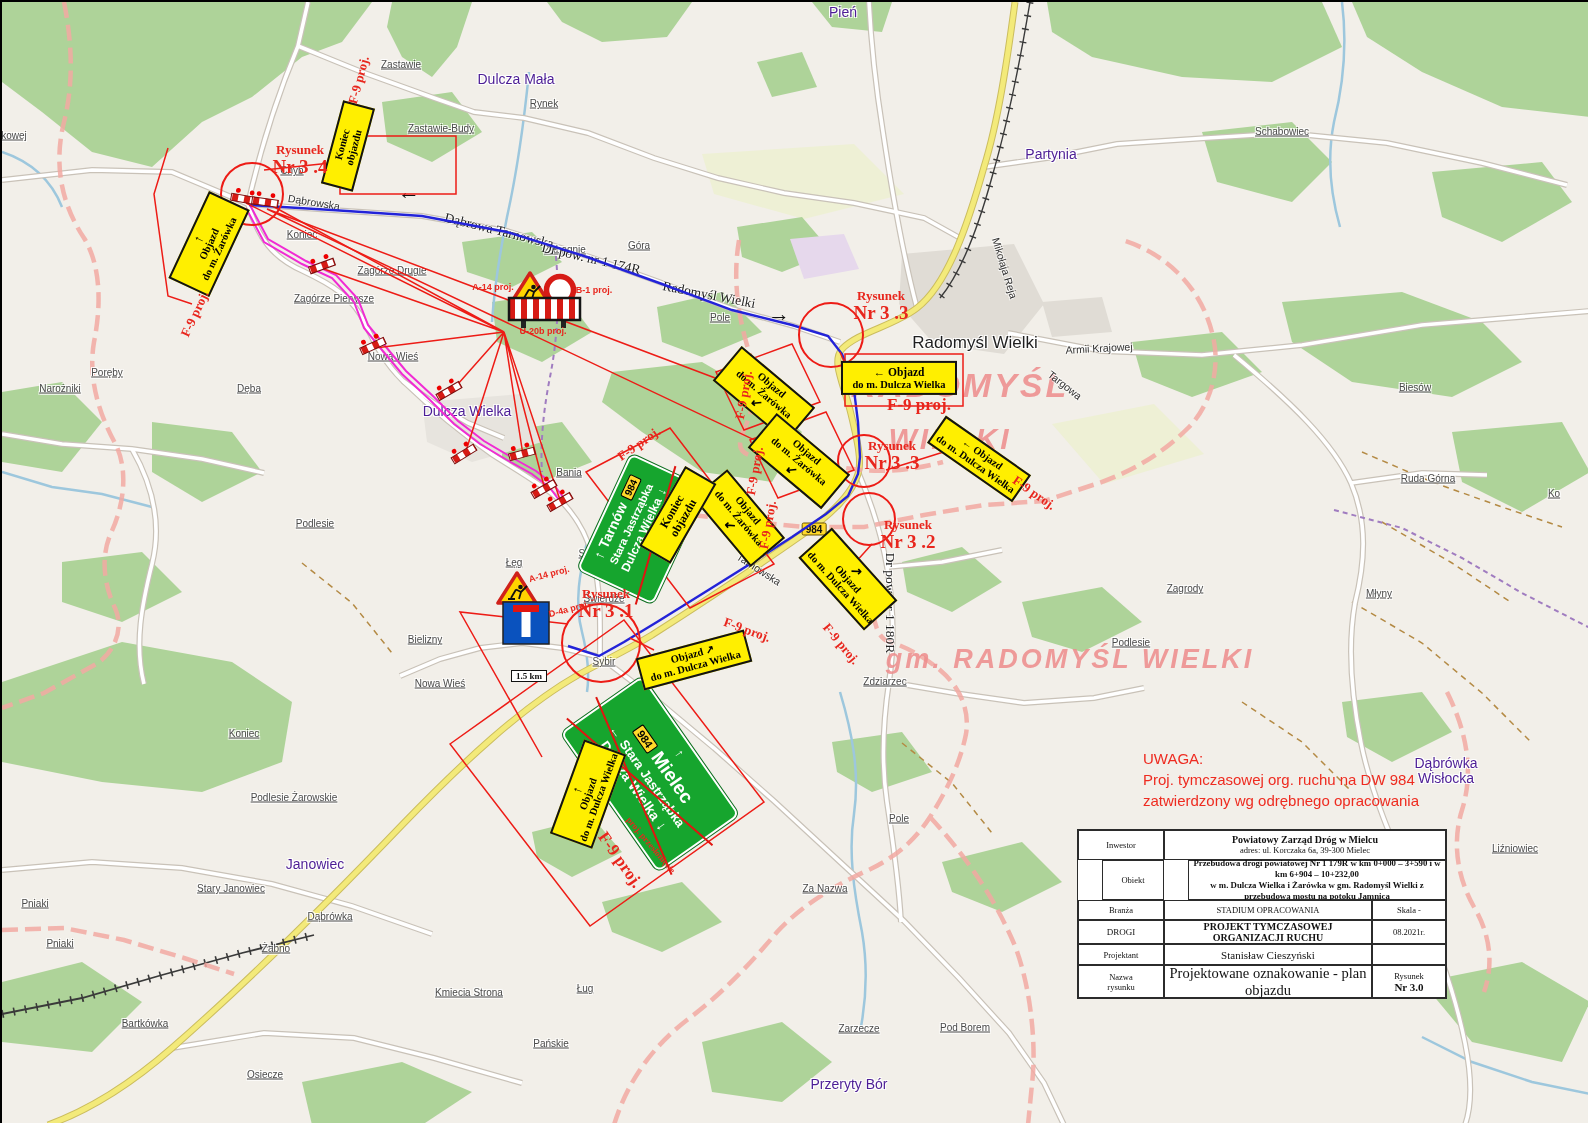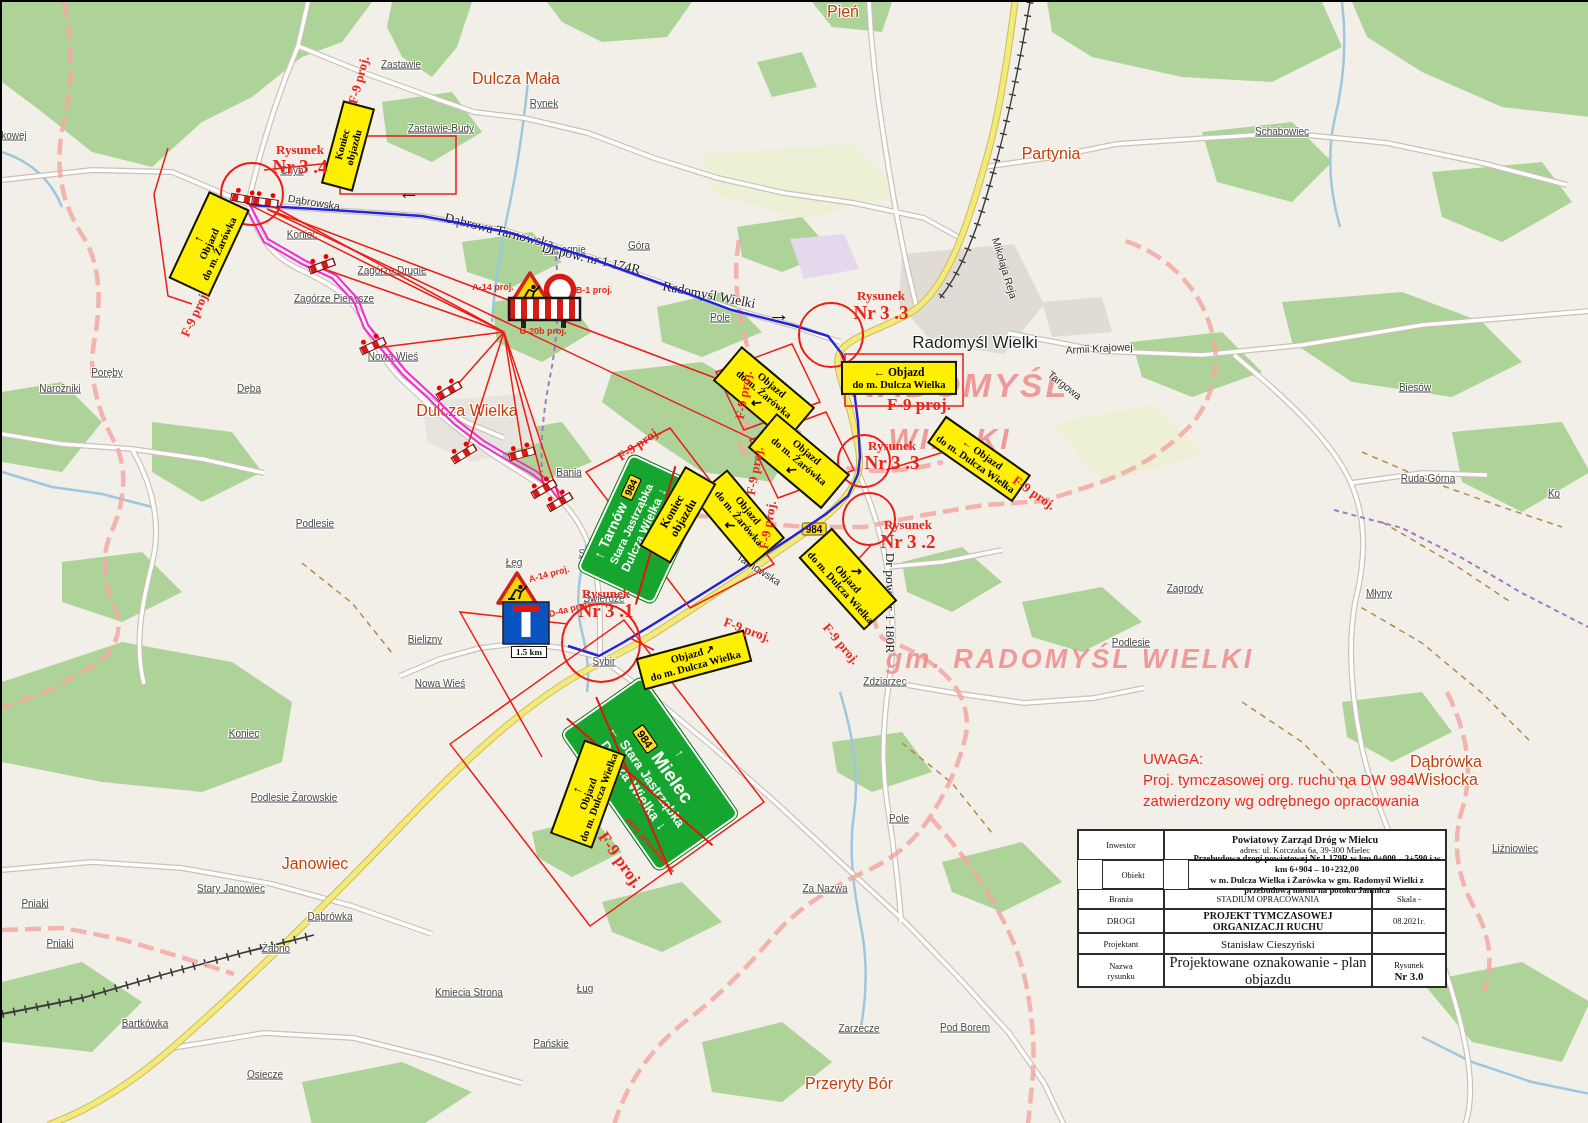--- a/index.html
+++ b/index.html
@@ -1,21 +1,21 @@
 <!DOCTYPE html>
 <html><head>
 <meta charset="utf-8">
 <style>
   html,body{margin:0;padding:0;background:#888;}
   #stage{position:relative;width:1588px;height:1123px;background:#f2efe9;border:2px solid #000;overflow:hidden;font-family:"Liberation Sans",sans-serif;}
   #stage svg{position:absolute;left:0;top:0;pointer-events:none;}
   #ann{z-index:10;}
   .pl{position:absolute;transform:translate(-50%,-50%);color:#4a4a4a;white-space:nowrap;z-index:5;
       text-shadow:1px 1px 0 rgba(255,255,255,.95),-1px -1px 0 rgba(255,255,255,.95),1px -1px 0 rgba(255,255,255,.95),-1px 1px 0 rgba(255,255,255,.95);}
-  .md{font-size:10px;text-decoration:underline;} .lg{font-size:16px;color:#c2410c;} .city{font-size:17px;color:#1f1f1f;}
+  .md{font-size:10px;text-decoration:underline;} .lg{font-size:14px;color:#4c1d95;} .city{font-size:17px;color:#1f1f1f;}
   .wrap{white-space:normal;width:112px;text-align:center;line-height:1.1;}
   .rl{position:absolute;transform:translate(-50%,-50%) rotate(var(--r,0deg));color:#222;white-space:nowrap;z-index:6;
       text-shadow:1px 1px 0 rgba(255,255,255,.9),-1px -1px 0 rgba(255,255,255,.9);}
   .serifrl{font-family:"Liberation Serif",serif;font-size:13.5px;}
   .sansrl{font-size:10.5px;color:#333;}
   .shield-map{position:absolute;transform:translate(-50%,-50%);z-index:6;background:#ffd92a;border:1.5px solid #6b5500;
       font:700 10px "Liberation Sans",sans-serif;color:#111;padding:0 3px;border-radius:2px;}
   .admin{position:absolute;transform:translate(-50%,-50%);z-index:4;color:#ee8c8c;font-weight:700;font-style:italic;
       letter-spacing:3px;white-space:nowrap;opacity:.85;}
   .adm1{font-size:34px;} .adm2{font-size:30px;} .adm3{font-size:27px;}
@@ -31,30 +31,30 @@
   .xl{position:absolute;left:-8%;width:116%;border-top:2.5px solid #e01510;transform:rotate(var(--xr,0deg));z-index:3;}
   .f9{position:absolute;transform:translate(-50%,-50%) rotate(var(--r,0deg));color:#e8261d;font:700 13px "Liberation Serif",serif;
       white-space:nowrap;z-index:30;}
   .f9big{font-size:17px;}
   .f9sm{font-size:9px;}
   .rys{position:absolute;transform:translate(-50%,-50%);z-index:30;text-align:center;color:#e8261d;font-family:"Liberation Serif",serif;line-height:1.05;}
   .rys .rys1{font-size:13px;font-weight:600;}
   .rys .rys2{font-size:19px;font-weight:700;}
   .wzl{position:absolute;transform:translate(-50%,-50%) rotate(var(--r,0deg));color:#e8261d;font:700 9px "Liberation Sans",sans-serif;white-space:nowrap;z-index:30;}
   .plate{position:absolute;transform:translate(-50%,-50%);z-index:21;background:#fff;border:1.5px solid #111;
-      font:700 9px "Liberation Serif",serif;color:#111;padding:0 4px;}
+      font:700 9px "Liberation Serif",serif;color:#111;padding:0 4px;margin-top:24px;}
   .barrow{position:absolute;transform:translate(-50%,-50%) rotate(var(--r,0deg));z-index:8;color:#111;font-size:22px;font-weight:700;line-height:1;}
   .uwaga{position:absolute;left:1141px;top:746px;z-index:40;color:#ee2b20;font-size:15px;line-height:21px;white-space:nowrap;}
   .tb{position:absolute;left:1075px;top:827px;width:368px;z-index:40;background:#fff;border:1.5px solid #2b2b2b;
       display:grid;grid-template-columns:86px 1fr 74px;font-family:"Liberation Serif",serif;color:#111;}
   .tb>div{border:0.75px solid #2b2b2b;display:flex;flex-direction:column;align-items:center;justify-content:center;
       text-align:center;padding:1px 3px;box-sizing:border-box;min-height:0;}
   .tb .lab{font-size:8.5px;}
   .tb .sp2{grid-column:2 / span 2;text-align:center;}
-  .r1{height:30px;} .r2{height:29px;margin-left:24px;} .r3{height:20px;} .r4{height:24px;} .r5{height: 21px;} .r6{height:33px;}
+  .r1{height:30px;} .r2{height:40px;margin-left:24px;} .r3{height:20px;} .r4{height:24px;} .r5{height: 21px;} .r6{height:33px;}
   .tmain{font-weight:700;font-size:10px;line-height:1.15;}
   .tsub{font-size:8.5px;line-height:1.15;}
   .tob{font-weight:700;font-size:8.8px;line-height:1.25;}
   .tsm{font-size:8.5px;}
   .tname{font-size:14.5px;}
 </style>
 </head>
 <body>
 
 <div id="stage">

